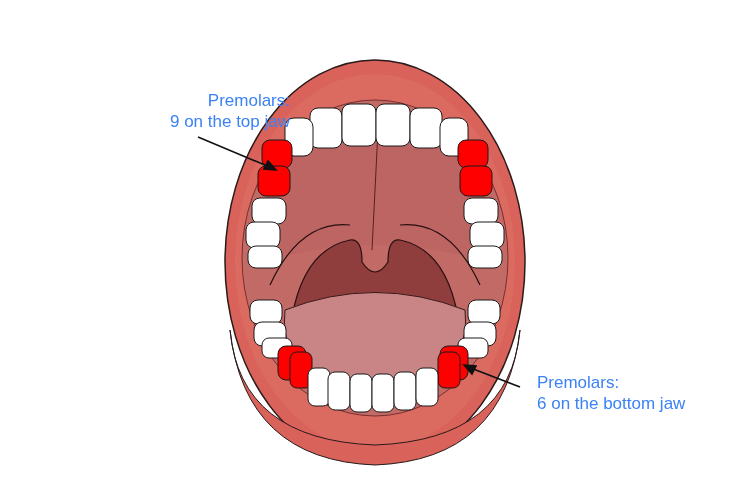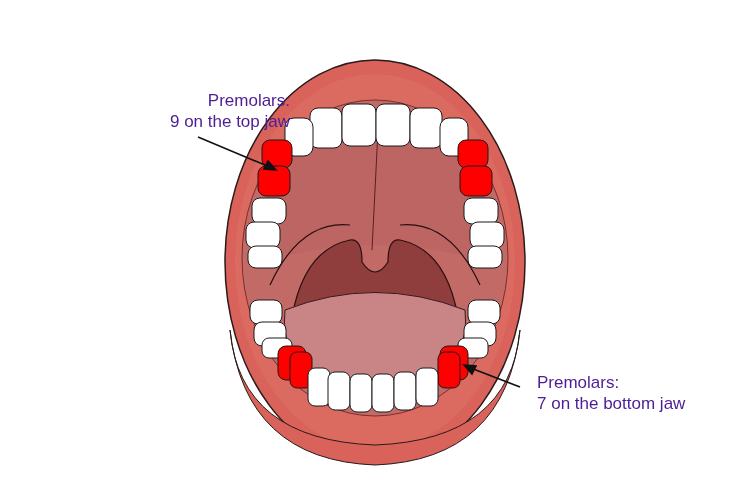--- a/index.html
+++ b/index.html
@@ -1,18 +1,18 @@
 <!DOCTYPE html>
 <html><head>
 <meta charset="utf-8">
 <style>
   html, body { margin:0; padding:0; background:#ffffff; }
   body { width:750px; height:500px; position:relative; overflow:hidden; font-family:"Liberation Sans", sans-serif; }
   .stage { position:absolute; left:0; top:0; width:750px; height:500px; }
-  .label { position:absolute; font-size:17px; line-height:21px; color:#4c1d95; }
+  .label { position:absolute; font-size:17px; line-height:21px; color:#3b82f6; }
   .label-top { right:460px; top:90px; text-align:right; }
   .label-bottom { left:537px; top:372px; text-align:left; }
   .label span { display:block; white-space:nowrap; }
   svg { position:absolute; left:0; top:0; }
 </style>
 </head>
 <body>
 
 <div class="stage">
   <svg width="750" height="500" viewBox="0 0 750 500">
@@ -86,15 +86,15 @@
       <polygon points="464,365 476,366 472,374"></polygon>
     </g>
   </svg>
 
   <div class="label label-top">
     <span>Premolars:</span>
     <span>9 on the top jaw</span>
   </div>
   <div class="label label-bottom">
     <span>Premolars:</span>
-    <span>7 on the bottom jaw</span>
+    <span>6 on the bottom jaw</span>
   </div>
 </div>
 
 </body></html>

